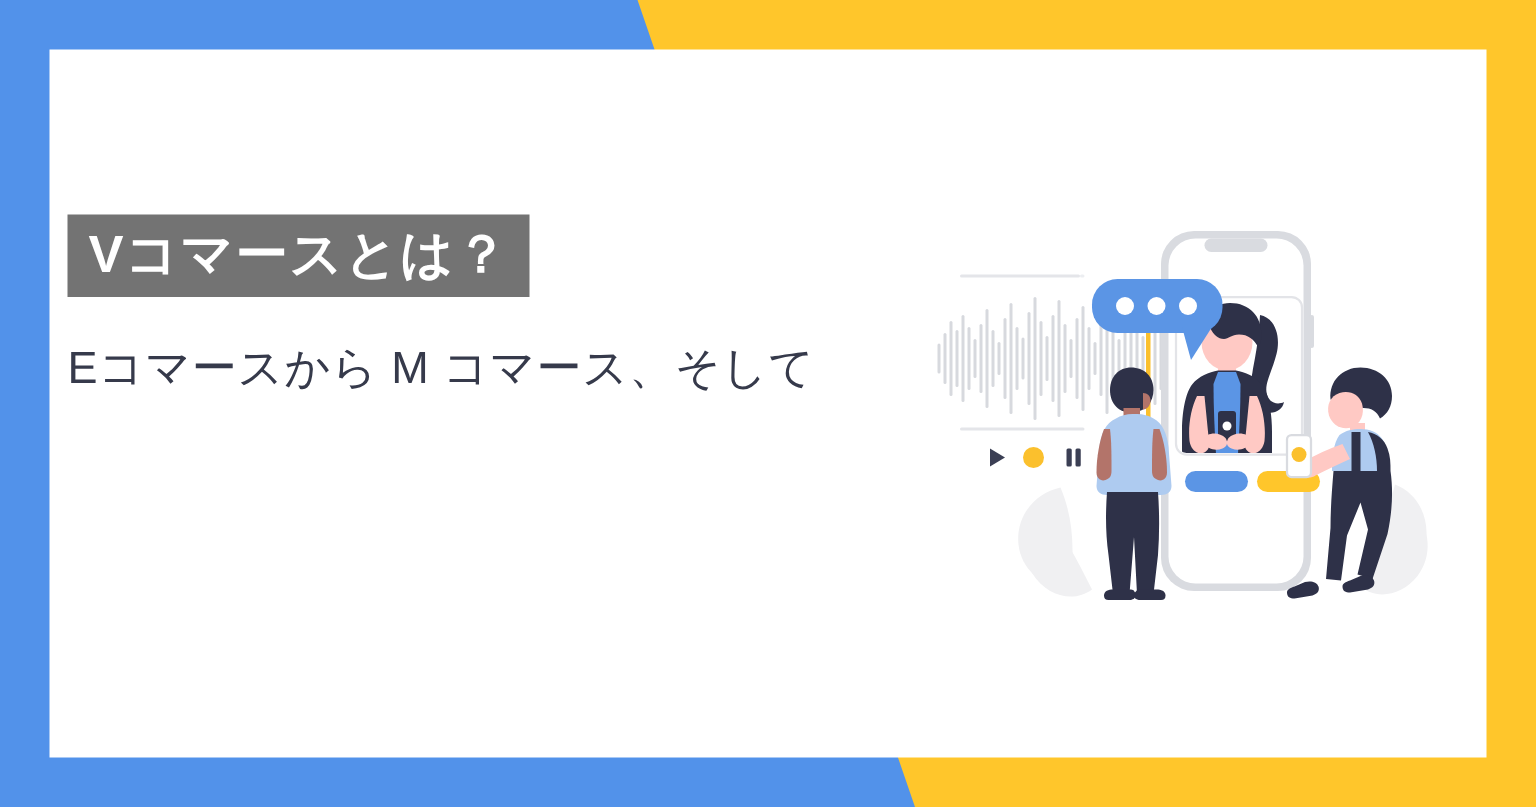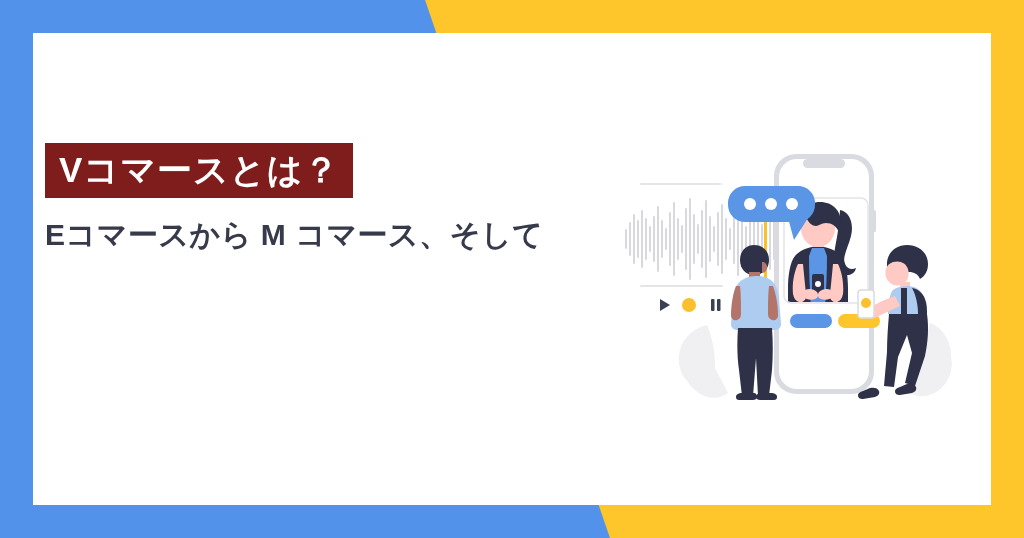--- a/index.html
+++ b/index.html
@@ -17,34 +17,34 @@
   
   .card{
     position:absolute;left:33px;top:33px;width:958px;height:472px;
     background:#ffffff;
   }
 
   
   .text-block{position:absolute;left:45px;top:143px;width:560px;}
   .title-badge{
     display:inline-block;
-    background:#7f1d1d;
+    background:#737373;
     color:#ffffff;
     font-size:35px;
     font-weight:bold;
     letter-spacing:1px;
     padding:9px 14px 11px 14px;
     line-height:1;
     white-space:nowrap;
   }
   .subtitle{
-    margin-top:14px;
+    margin-top:25px;
     color:#363a4b;
     font-size:30px;
-    font-weight:bold;
+    font-weight:normal;
     line-height:1.55;
     letter-spacing:0.5px;
     white-space:nowrap;
   }
   .subtitle .ln{display:block;}
 
   
   .illus{position:absolute;left:612px;top:140px;width:360px;height:265px;}
   .illus svg{display:block;width:360px;height:265px;}
 </style>

